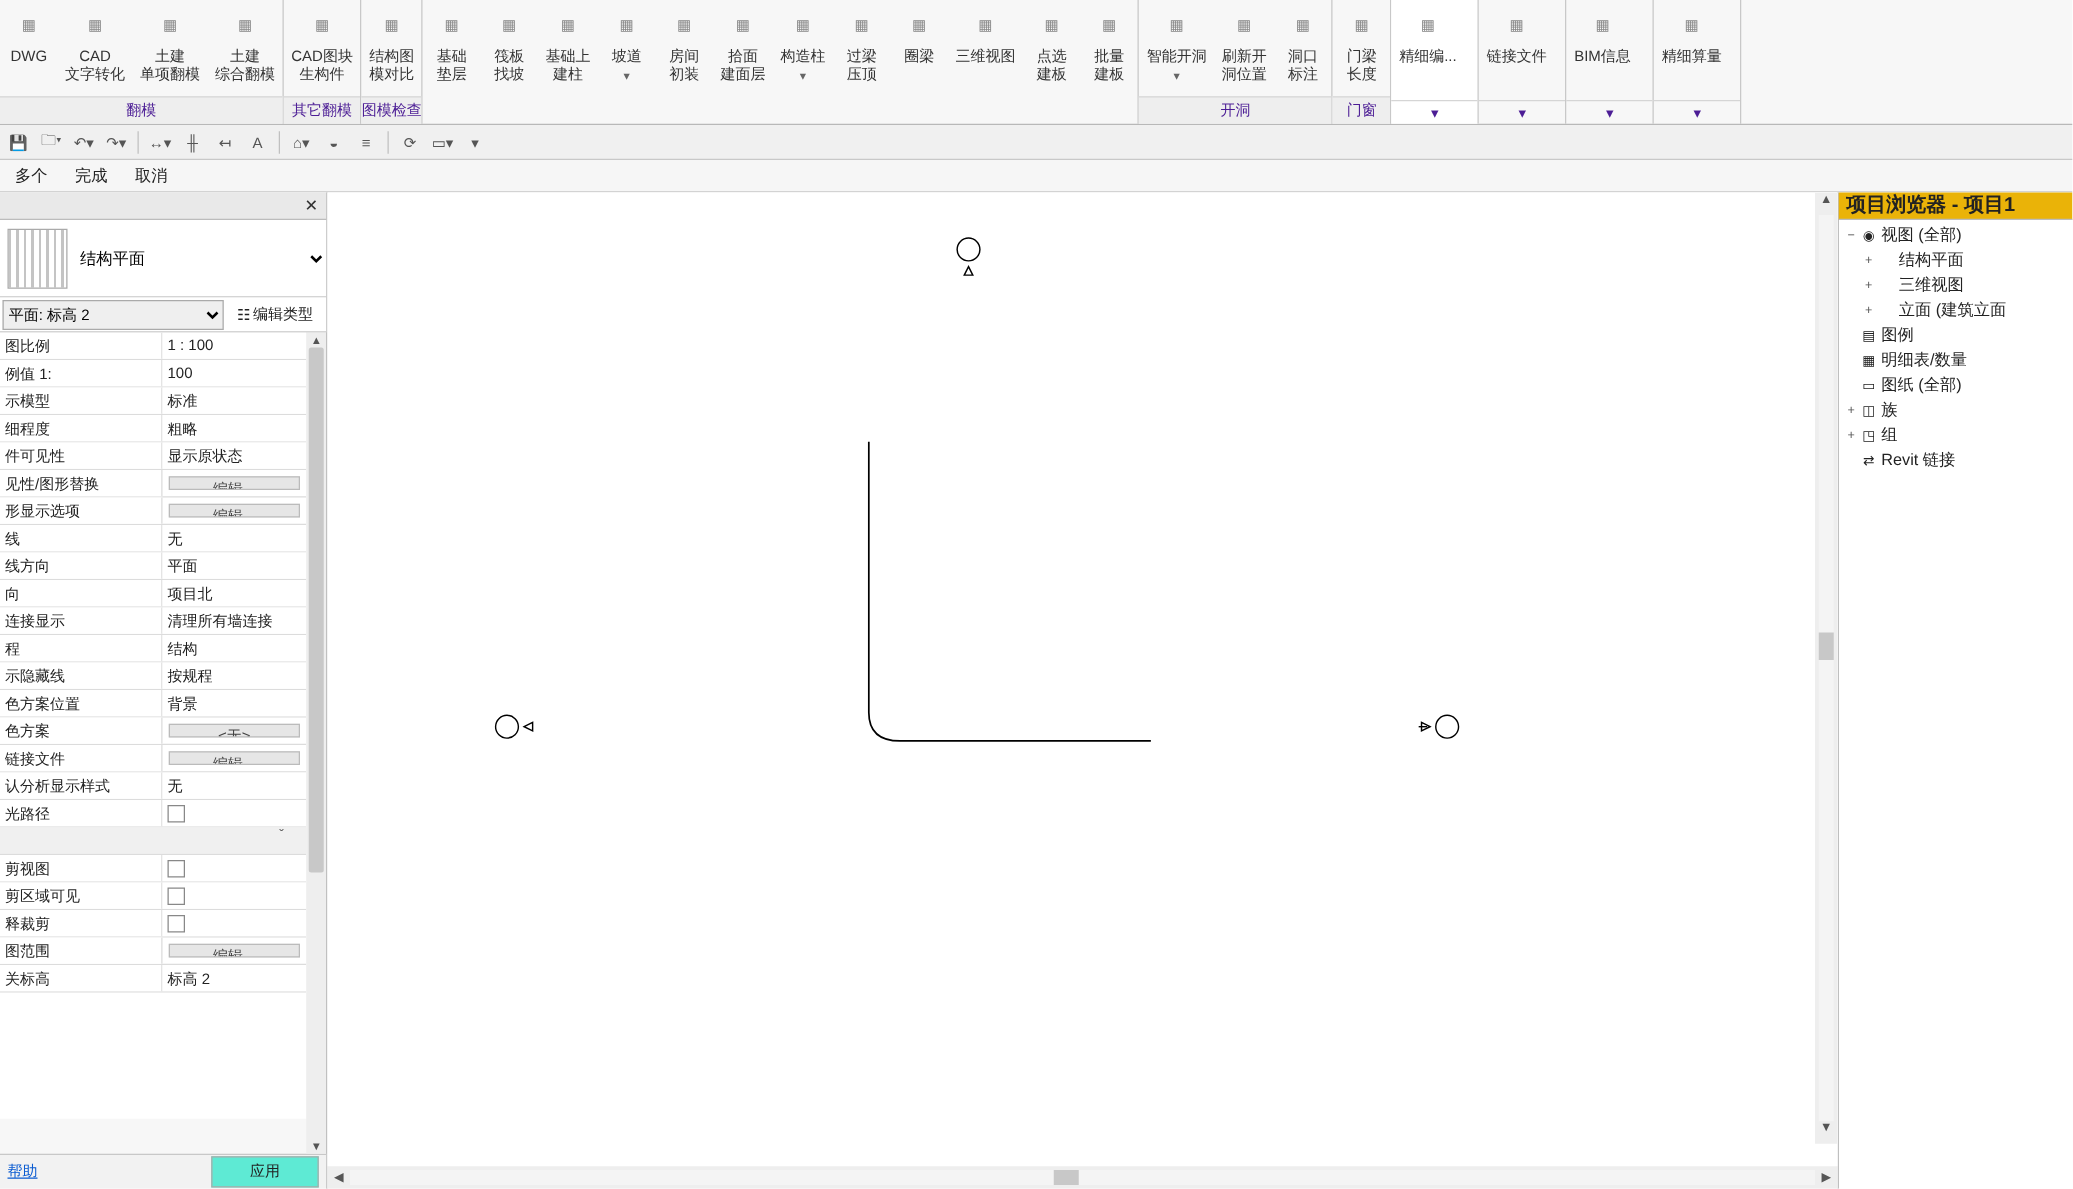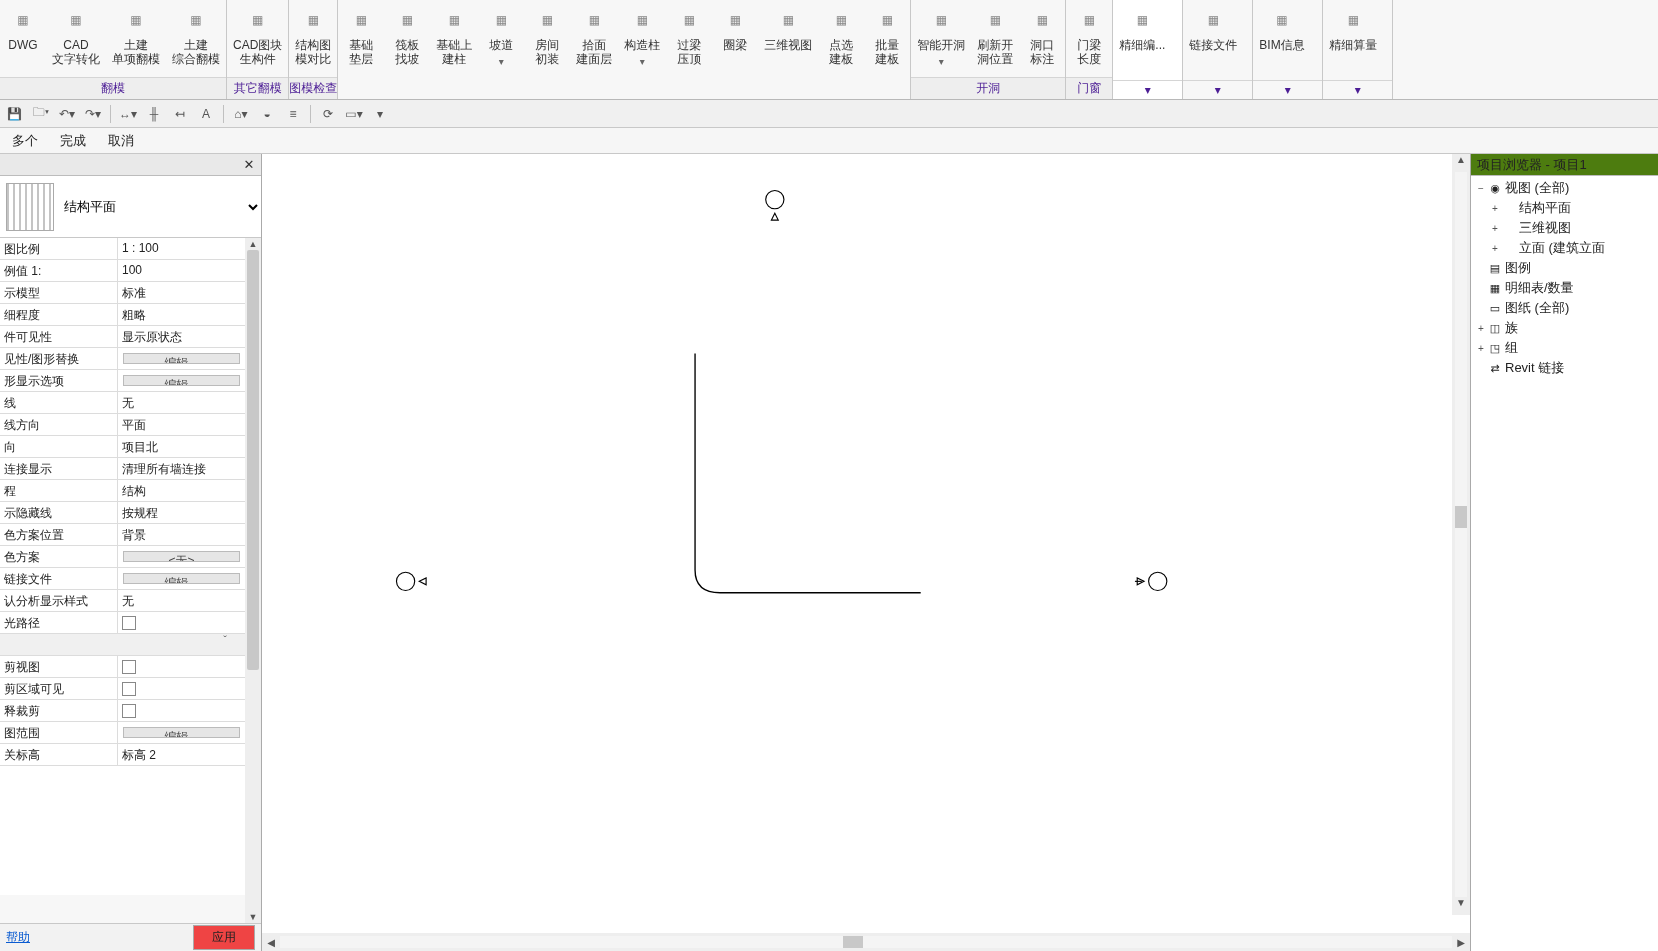--- a/index.html
+++ b/index.html
@@ -36,49 +36,49 @@
 .type-row select { flex:1; height:28px; border:none; font-size:13px; background:transparent; }
 .inst-row { height:28px; display:flex; align-items:center; border-bottom:1px solid #c8c8c8; background:#fff; }
 .inst-row select { flex:1; height:24px; border:1px solid #aaa; font-size:12px; margin-left:2px; }
 .inst-row .edit-type { width:82px; font-size:12px; text-align:center; display:flex; align-items:center; justify-content:center; gap:2px; cursor:pointer; }
 .props-body { flex:1; position:relative; overflow:hidden; }
 .props-scroll { position:absolute; right:0; top:0; bottom:0; width:16px; background:#eee; }
 .props-scroll .thumb { position:absolute; left:2px; right:2px; top:12px; height:420px; background:#c8c8c8; border-radius:2px; }
 .props-scroll .arrow { position:absolute; left:0; right:0; height:12px; display:flex; align-items:center; justify-content:center; font-size:9px; color:#555; }
 .grid { position:absolute; left:0; right:16px; top:0; bottom:28px; overflow:hidden; background:#fff; }
 .grid-row { display:flex; height:22px; border-bottom:1px solid #dcdcdc; font-size:12px; align-items:stretch; }
-.grid-row .k { width:118px; padding:3px 4px; background:#fff; border-right:1px solid #dcdcdc; white-space:nowrap; overflow:hidden; }
+.grid-row .k { width:130px; padding:3px 4px; background:#fff; border-right:1px solid #dcdcdc; white-space:nowrap; overflow:hidden; }
 .grid-row .v { flex:1; padding:3px 4px; background:#fff; overflow:hidden; white-space:nowrap; }
 .grid-row.btnval .v { background:#e6e6e6; text-align:center; color:#444; cursor:pointer; border:1px solid #bbb; margin:5px; padding:1px; }
 .grid-row.section { background:#f0f0f0; }
 .grid-row.section .k { background:#f0f0f0; width:100%; border:none; }
 .grid-row .chk { width:14px; height:14px; border:1px solid #888; display:inline-block; margin-top:1px; }
 .section-caret { position:absolute; right:18px; font-size:11px; color:#555; }
 .props-foot { height:28px; display:flex; align-items:center; justify-content:space-between; padding:0 6px; border-top:1px solid #c8c8c8; background:#f2f2f2; }
 .props-foot .help { color:#0a5bd1; text-decoration:underline; cursor:pointer;font-family:Liberation Mono, monospace; }
-.props-foot .apply { background:#ef4444; border:1px solid #aaa; padding:3px 18px; cursor:pointer; }
+.props-foot .apply { background:#5eead4; border:1px solid #aaa; padding:3px 30px; cursor:pointer; }
 
 
 .canvas-wrap { flex:1; display:flex; flex-direction:column; position:relative; background:#fcfcfc; }
 .canvas { flex:1; position:relative; background:#fff; overflow:hidden; }
 .canvas svg { position:absolute; inset:0; }
 .view-ctrl { position:absolute; top:4px; right:8px; display:flex; gap:4px; }
 .view-ctrl span { width:16px; height:16px; display:flex; align-items:center; justify-content:center; font-size:11px; color:#555; cursor:pointer; }
 .hscroll { height:18px; background:#eee; display:flex; align-items:center; position:relative; }
 .hscroll .arrow { width:18px; text-align:center; font-size:10px; color:#555; cursor:pointer; }
 .hscroll .track { flex:1; height:12px; background:#f4f4f4; position:relative; }
 .hscroll .thumb { position:absolute; left:48%; width:20px; top:0; bottom:0; background:#c8c8c8; }
 .vscroll { position:absolute; right:0; top:0; bottom:18px; width:18px; background:#eee; display:flex; flex-direction:column; align-items:center; }
 .vscroll .arrow { height:18px; width:100%; text-align:center; font-size:10px; color:#555; cursor:pointer; }
 .vscroll .track { flex:1; width:12px; background:#f4f4f4; position:relative; }
 .vscroll .thumb { position:absolute; top:46%; height:22px; left:0; right:0; background:#c8c8c8; }
 
 
 .browser { width:188px; border-left:1px solid #aaa; background:#fff; display:flex; flex-direction:column; font-size:13px; }
-.browser-head { height:22px; background:#4d7c0f; border-bottom:1px solid #bcbcbc; display:flex; align-items:center; padding:0 6px; font-size:13px; }
+.browser-head { height:22px; background:#eab308; border-bottom:1px solid #bcbcbc; display:flex; align-items:center; padding:0 6px; font-size:16px;font-weight:bold; }
 .tree { flex:1; overflow:hidden; padding:2px 0; }
 .tree-row { display:flex; align-items:center; height:20px; padding-left:4px; white-space:nowrap; cursor:pointer; }
 .tree-row .exp { width:12px; font-size:10px; color:#555; text-align:center; }
 .tree-row .ticon { width:16px; height:14px; display:inline-flex; align-items:center; justify-content:center; margin-right:2px; font-size:11px; }
 .tree-row.lvl1 { padding-left:4px; }
 .tree-row.lvl2 { padding-left:18px; }
 </style>
 </head>
 <body>
 
@@ -288,20 +288,29 @@
   <div class="props">
     <div class="props-head">
       <span class="close">✕</span>
     </div>
     <div class="type-row">
       <div class="thumb"></div>
       <select>
         <option>结构平面</option>
       </select>
     </div>
+    <div class="inst-row">
+      <select>
+        <option>平面: 标高 2</option>
+      </select>
+      <div class="edit-type">
+        <span>☷</span>
+        <span>编辑类型</span>
+      </div>
+    </div>
     <div class="props-body">
       <div class="grid" id="propgrid">
           <div class="grid-row">
             <div class="k">图比例</div>
             <div class="v">1 : 100</div>
           </div>
           <div class="grid-row">
             <div class="k">例值 1:</div>
             <div class="v">100</div>
           </div>

